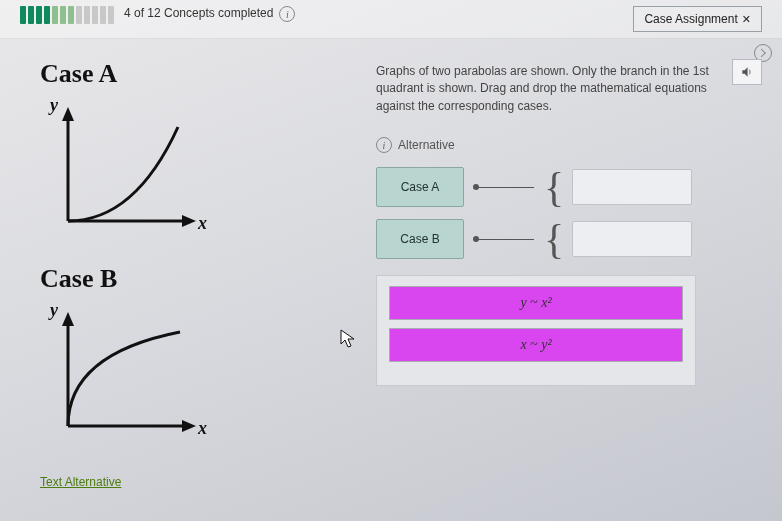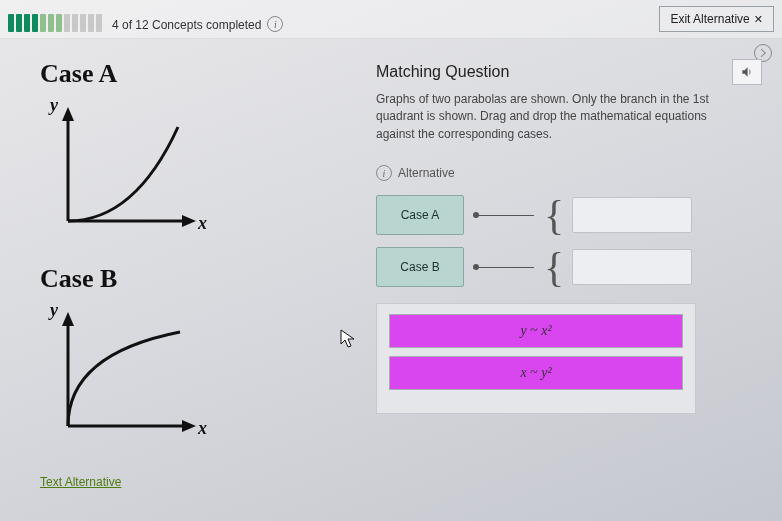--- a/index.html
+++ b/index.html
@@ -7,22 +7,22 @@
     font-family: Arial, Helvetica, sans-serif;
     background: linear-gradient(160deg, #e8e8ea 0%, #d8d9de 50%, #c5c7cf 100%);
     width: 782px;
     height: 521px;
     overflow: hidden;
     font-size: 13px;
     color: #333;
   }
   .topbar {
     display: flex;
-    align-items: flex-end;
-    padding: 6px 8px;
+    align-items: flex-start;
+    padding: 6px 20px;
     background: rgba(255,255,255,0.35);
     border-bottom: 1px solid rgba(0,0,0,0.07);
   }
   .progress {
     display: flex;
     gap: 2px;
     margin-right: 10px;
   }
   .seg {
     width: 6px;
@@ -184,21 +184,21 @@
     <div class="seg todo"></div>
       <div class="seg todo"></div>
       <div class="seg todo"></div>
       <div class="seg todo"></div>
       <div class="seg todo"></div>
   </div>
   <span class="progress-text">4 of 12 Concepts completed</span>
   <span class="info-circ">i</span>
   <div class="spacer"></div>
   <button class="exit-btn">
-    <span>Exit Alternative</span>
+    <span>Case Assignment</span>
     <span class="x">✕</span>
   </button>
 </div>
 
 <div class="timer-icon"></div>
 
 <div class="main">
 
   <div class="left">
     <div class="case-title">Case A</div>
@@ -235,21 +235,20 @@
   </div>
 
   <div class="right">
     <button class="speaker-btn">
       <svg width="14" height="14" viewBox="0 0 24 24">
         <path d="M4 9v6h4l5 5V4L8 9H4z" fill="#555"></path>
         <path d="M16 8c1.5 1 1.5 7 0 8" stroke="#555" stroke-width="1.5" fill="none"></path>
       </svg>
     </button>
 
-    <div class="q-title">Matching Question</div>
     <div class="q-desc">Graphs of two parabolas are shown. Only the branch in the 1st quadrant is shown. Drag and drop the mathematical equations against the corresponding cases.</div>
 
     <div class="instructions">
       <span class="info-circ">i</span>
       <span>Alternative</span>
     </div>
 
     <div class="match-row">
       <div class="case-chip">Case A</div>
       <div class="connector"></div>

